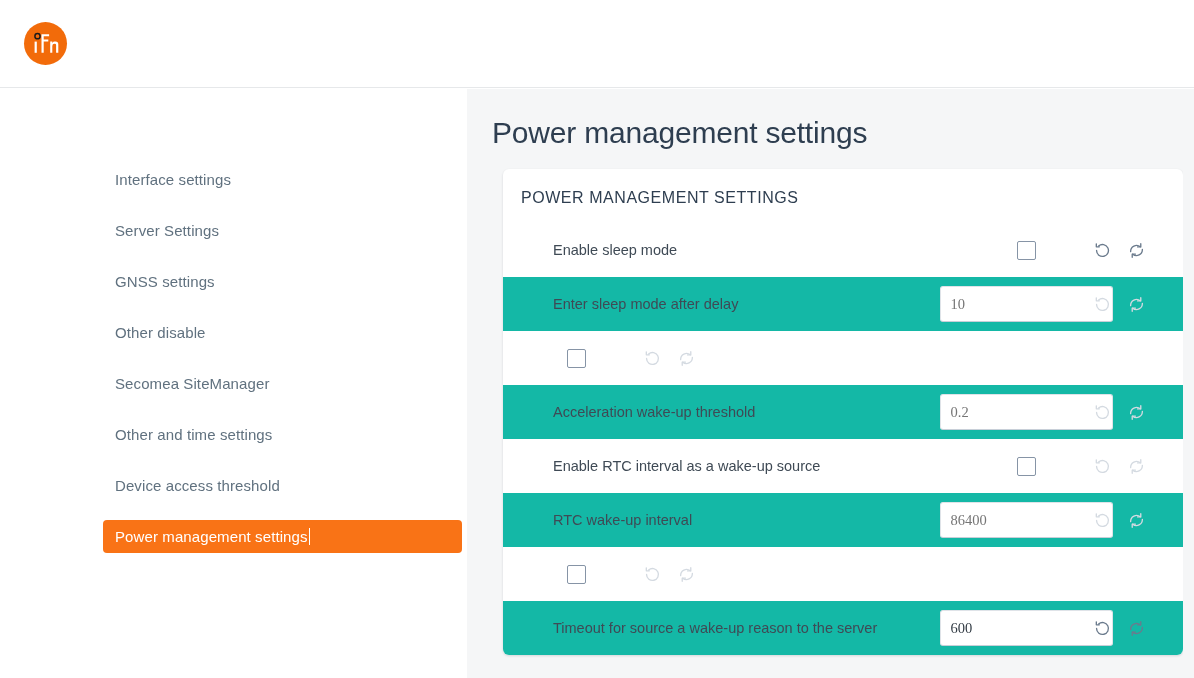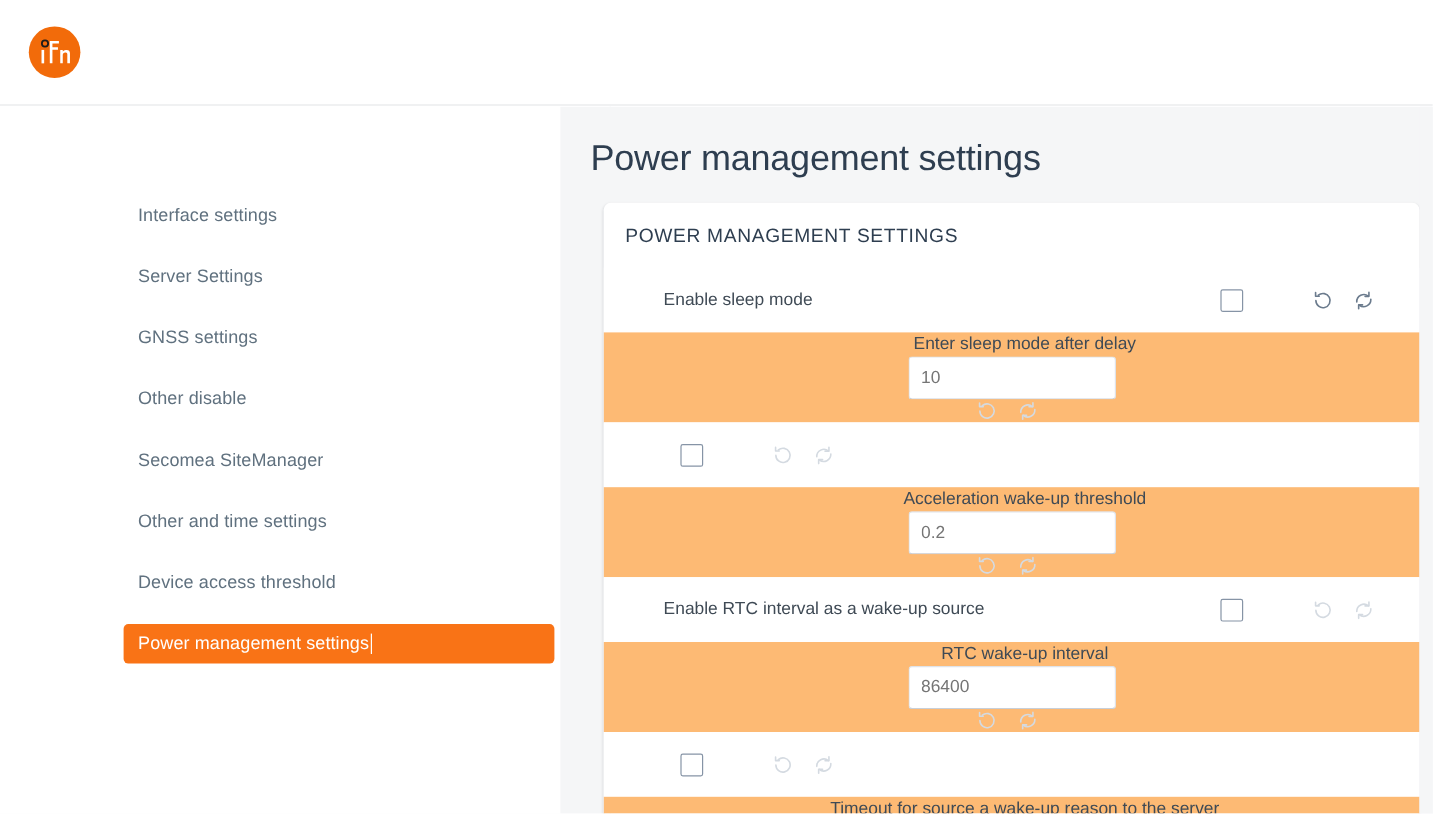--- a/index.html
+++ b/index.html
@@ -90,21 +90,21 @@
     letter-spacing: 0.55px;
     font-weight: 400;
   }
 
   .row {
     display: flex; align-items: center;
     min-height: 54px;
     padding: 0 18px;
     background: #ffffff;
   }
-  .row.alt { background: #fdba74; flex-direction: column; }
+  .row.alt { background: #14b8a6; }
   .row-label {
     flex: 1 1 auto;
     font-size: 14.5px;
     color: #3f4a55;
     line-height: 20px;
     padding-right: 10px;
     margin-left: 32px;
   }
   .row-control {
     flex: 0 0 auto;
@@ -126,21 +126,21 @@
     background: #ffffff;
     cursor: pointer;
   }
 
   .text-input {
     width: 173px; height: 36px;
     border: 1px solid #dfe3e8;
     border-bottom-color: #c8cfd8;
     border-radius: 3px;
     background: #ffffff;
-    font-family: Liberation Sans, sans-serif;
+    font-family: Liberation Serif, serif;
     font-size: 14.5px;
     color: #333c45;
     padding: 16px 10px;
     outline: none;
   }
   .text-input.placeholder-value { color: #9aa4b0; }
 
   .icon-btn {
     width: 19px; height: 19px;
     display: inline-flex; align-items: center; justify-content: center;

